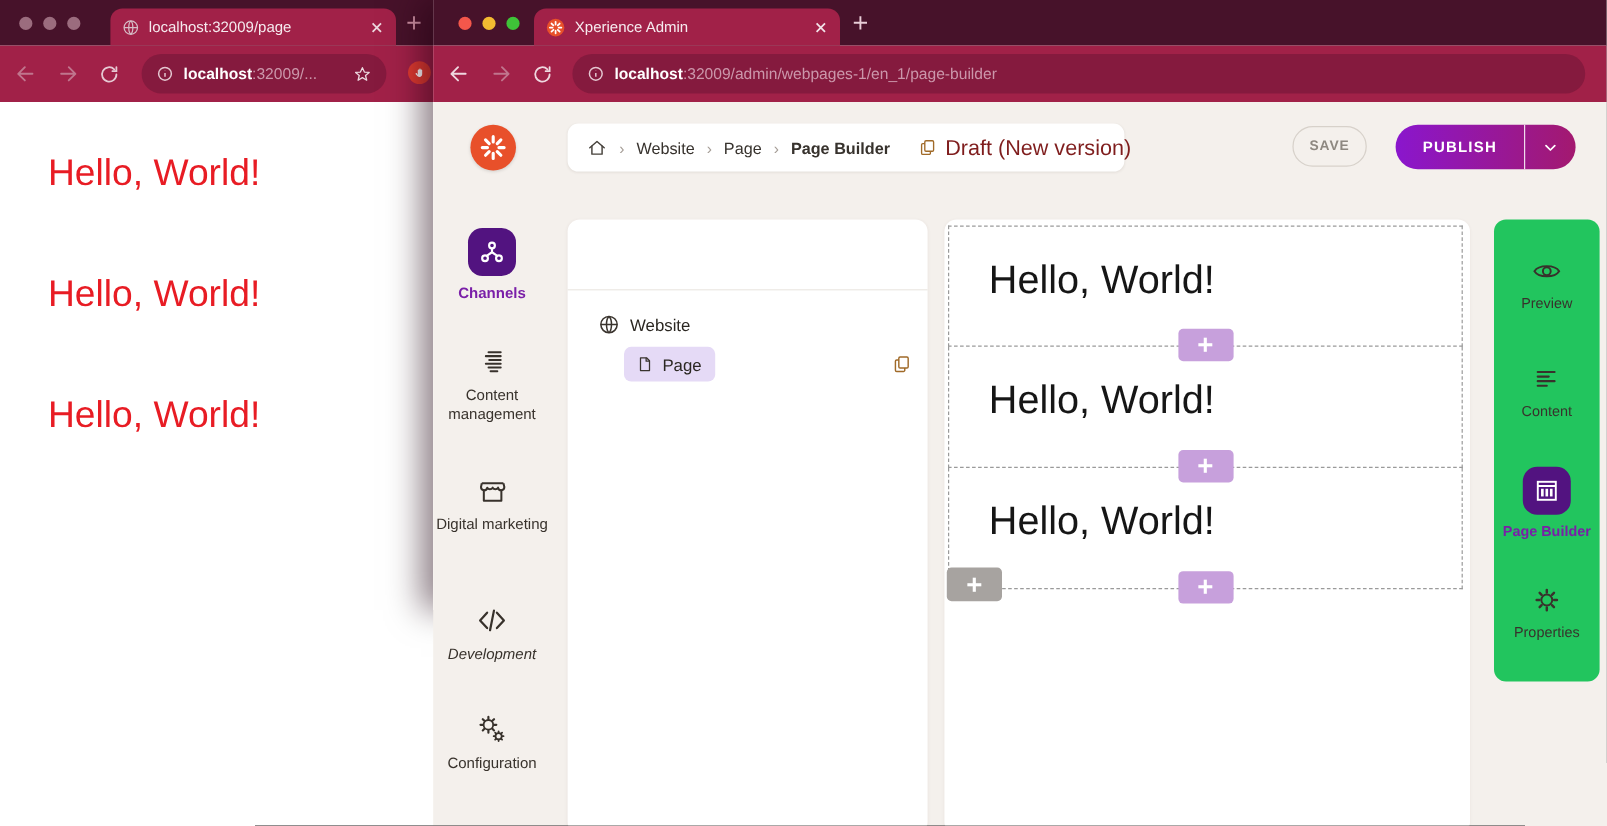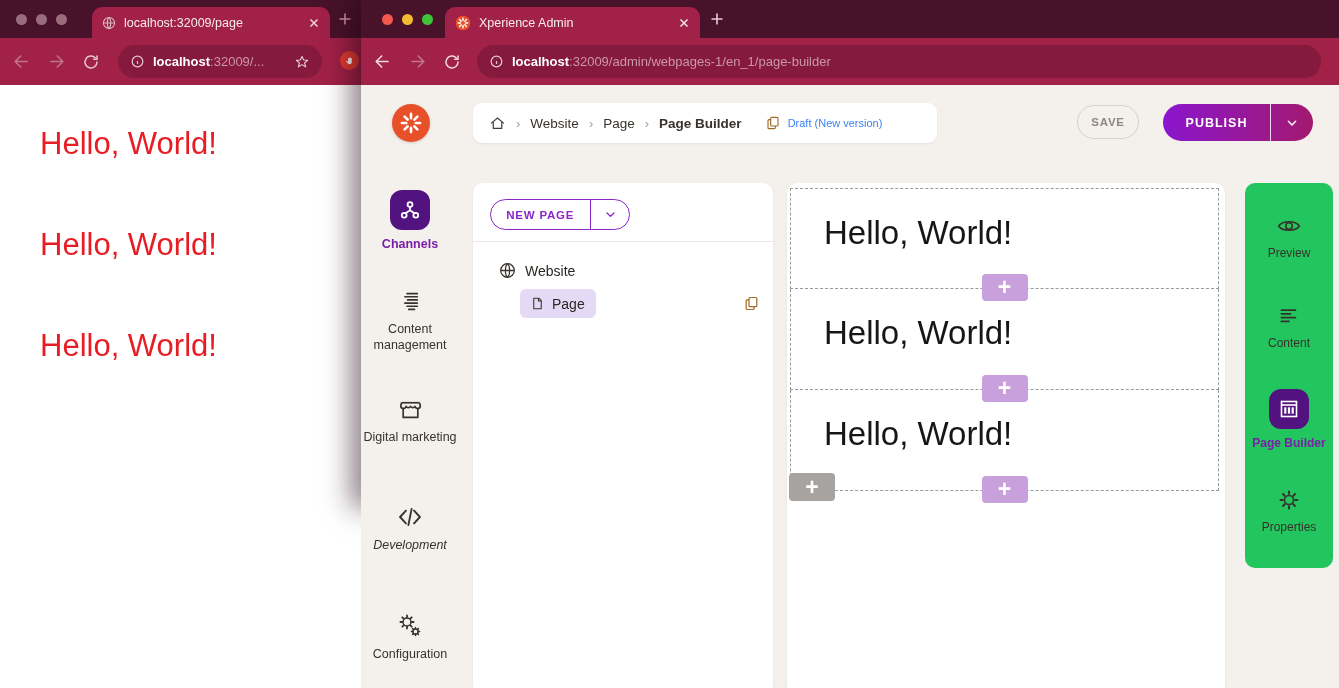--- a/index.html
+++ b/index.html
@@ -37,21 +37,21 @@
 
   
   .admin{position:absolute;left:0;top:85px;width:978px;height:603px;background:#f4f0ec;}
   .k-logo{position:absolute;left:31px;top:19px;width:38px;height:38px;border-radius:50%;background:#e8502a;
           display:flex;align-items:center;justify-content:center;box-shadow:0 1px 3px rgba(0,0,0,.15);}
   .crumbcard{position:absolute;left:112px;top:18px;width:464px;height:40px;background:#fff;border-radius:9px;
              display:flex;align-items:center;padding:0 16px;gap:9px;box-shadow:0 1px 2px rgba(60,40,30,.07);}
   .crumb{font-size:13.5px;color:#37322d;white-space:nowrap;}
   .crumb.last{font-weight:700;}
   .crumb-sep{color:#a59d96;font-size:13px;margin:0 1px;}
-  .draft{display:flex;align-items:center;gap:7px;margin-left:14px;color:#3b82f6;font-size:11px;white-space:nowrap;}
+  .draft{display:flex;align-items:center;gap:7px;margin-left:14px;color:#7f1d1d;font-size:18px;white-space:nowrap;}
   .btn-save{position:absolute;left:716px;top:20px;width:62px;height:34px;border-radius:17px;
             border:1px solid #d7d1ca;background:transparent;color:#8e8881;font-size:11.5px;font-weight:700;
             letter-spacing:.8px;}
   .btn-publish{position:absolute;left:802px;top:19px;width:150px;height:37px;border-radius:19px;border:none;
                background:linear-gradient(90deg,#8a16cd,#a3196f);display:flex;align-items:stretch;padding:0;
                color:#fff;cursor:pointer;}
   .btn-publish .lbl{flex:1;display:flex;align-items:center;justify-content:center;font-size:12.5px;
                     font-weight:700;letter-spacing:1px;color:#fff;}
   .btn-publish .vsep{width:1px;background:rgba(255,255,255,.85);margin:0;}
   .btn-publish .caret{width:42px;display:flex;align-items:center;justify-content:center;}
@@ -320,46 +320,37 @@
 
       <div class="rail-item" style="top:418px;font-style:italic;">
         <div class="rail-ic">
           <svg width="28" height="28" viewBox="0 0 24 24" fill="none" stroke="#38322c" stroke-width="1.6" stroke-linecap="round" stroke-linejoin="round">
             <path d="M8.5 6.5L3.5 12l5 5.5M15.5 6.5l5 5.5-5 5.5M13.4 5l-2.8 14"></path>
             </svg>
         </div>
         <div class="rail-label">Development</div>
       </div>
 
-      <div class="rail-item" style="top:527px;text-align:center;">
+      <div class="rail-item" style="top:509px;text-align:center;">
         <div class="rail-ic">
           <svg width="28" height="28" viewBox="0 0 28 28" fill="none" stroke="#38322c" stroke-width="1.5" stroke-linecap="round">
             <circle cx="11" cy="10" r="4"></circle>
             <g stroke-width="1.8">
                 <path d="M11 3.4v2M11 14.6v2M4.4 10h2M15.6 10h2M6.3 5.3l1.4 1.4M14.3 13.3l1.4 1.4M15.7 5.3l-1.4 1.4M7.7 13.3l-1.4 1.4"></path>
               </g>
             <circle cx="19.5" cy="19.5" r="2.6"></circle>
             <g stroke-width="1.5">
                 <path d="M19.5 15.4v1.3M19.5 22.3v1.3M15.4 19.5h1.3M22.3 19.5h1.3M16.6 16.6l.9.9M21.5 21.5l.9.9M22.4 16.6l-.9.9M17.5 21.5l-.9.9"></path>
               </g>
             </svg>
         </div>
         <div class="rail-label">Configuration</div>
       </div>
 
       <div class="midpanel">
-        <button class="btn-newpage">
-          <span class="lbl">NEW PAGE</span>
-          <span class="vsep"></span>
-          <span class="caret">
-            <svg width="15" height="15" viewBox="0 0 24 24" fill="none" stroke="#8b27c7" stroke-width="2.2" stroke-linecap="round" stroke-linejoin="round">
-                <polyline points="6.5 9.5 12 15 17.5 9.5"></polyline>
-              </svg>
-          </span>
-        </button>
         <div class="mid-divider"></div>
         <div class="tree-root">
           <span class="icon">
             <svg width="17" height="17" viewBox="0 0 16 16" fill="none" stroke="#3a342e" stroke-width="1.2">
               <circle cx="8" cy="8" r="6.4"></circle>
                 <path d="M1.6 8h12.8M8 1.6c2.6 2.1 2.6 10.7 0 12.8M8 1.6c-2.6 2.1-2.6 10.7 0 12.8"></path>
               </svg>
           </span>
           <span>Website</span>
         </div>

